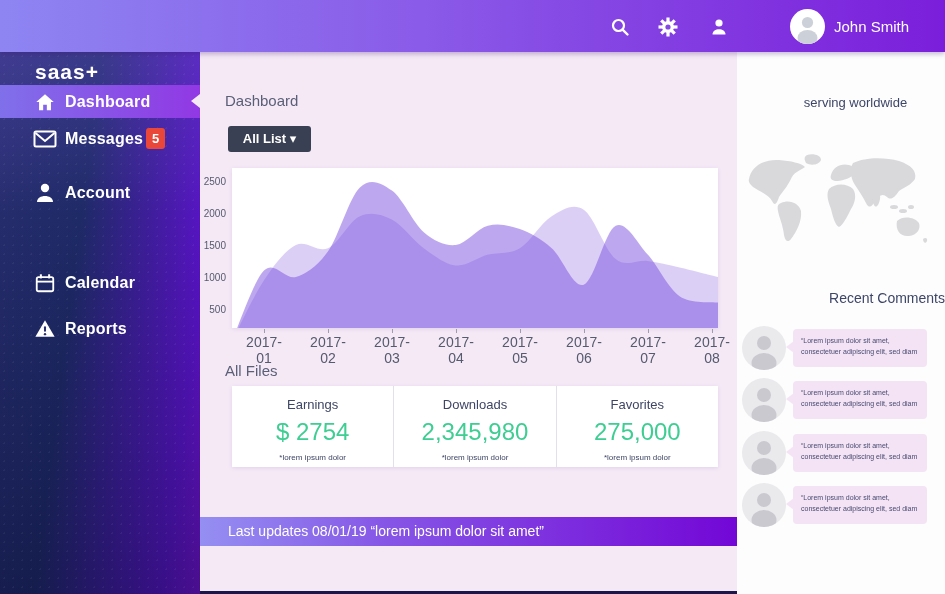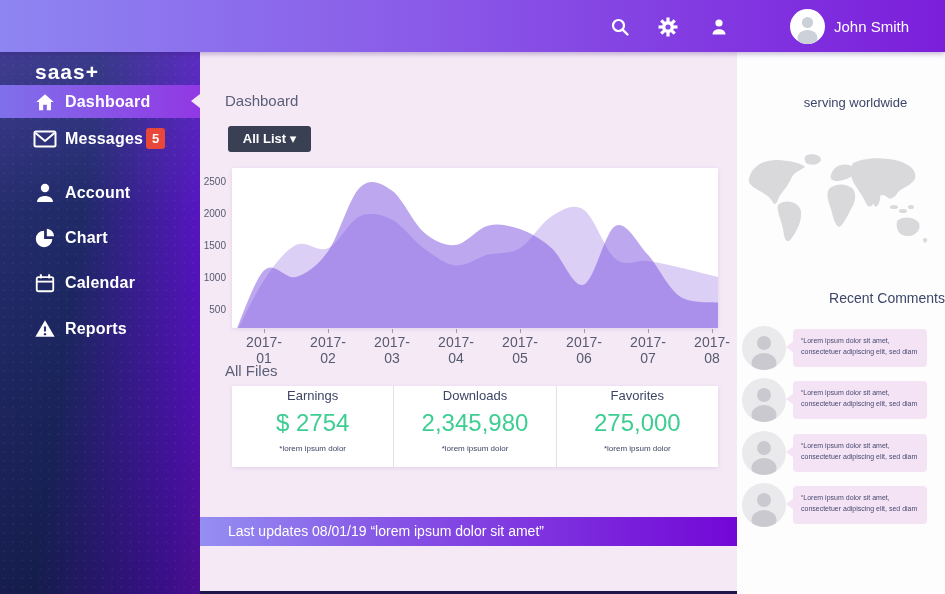--- a/index.html
+++ b/index.html
@@ -39,21 +39,21 @@
   .filter-btn{left:228px;top:126px;width:83px;height:26px;background:#3a4053;border-radius:3px;
     color:#fff;font-size:13px;font-weight:bold;text-align:center;line-height:26px;cursor:pointer;}
   .chart-panel{left:232px;top:168px;width:486px;height:160px;background:#fff;
     box-shadow:0 1px 4px rgba(120,80,160,.15);}
   .ytick{position:absolute;width:32px;left:194px;text-align:right;font-size:10px;color:#555a6e;}
   .xtickmark{position:absolute;top:329px;width:1px;height:4px;background:#9aa0ae;}
   .xlab{position:absolute;top:334px;width:44px;text-align:center;font-size:14px;color:#555a6e;}
   .section-title{left:225px;top:362px;font-size:15px;color:#5a5f77;}
   .stats-panel{left:232px;top:386px;width:486px;height:81px;background:#fff;display:flex;
     box-shadow:0 1px 4px rgba(120,80,160,.15);}
-  .stat{flex:1;text-align:center;padding-top:2px;}
+  .stat{flex:1;text-align:center;padding-top:11px;}
   .stat + .stat{border-left:1px solid #e3e0ea;}
   .stat .slabel{font-size:13px;color:#3e4565;}
   .stat .svalue{font-size:24px;color:#3ecd92;margin-top:6px;}
   .stat .snote{font-size:8px;color:#3e4565;margin-top:7px;}
   .update-bar{left:200px;top:517px;width:537px;height:29px;
     background:linear-gradient(90deg,#958ff2 0%,#8655e6 35%,#7307d6 100%);
     color:#fff;font-size:14px;line-height:29px;padding-left:28px;}
   .bottom-line{left:0;top:591px;width:738px;height:3px;background:#1c164a;}
 
   
@@ -140,29 +140,20 @@
     <div class="nav-item" style="top:124px;">
       <span class="nicon">
         <svg width="20" height="22" viewBox="0 0 20 22">
             <circle cx="10" cy="6" r="4.2" fill="#fff"></circle>
             <path d="M2 20 C2 12 18 12 18 20 Z" fill="#fff"></path>
           </svg>
       </span>
       <span class="nlabel">Account</span>
     </div>
 
-    <div class="nav-item" style="top:169px;">
-      <span class="nicon">
-        <svg width="22" height="22" viewBox="0 0 24 24">
-            <path d="M11 4 A9 9 0 1 0 20 13 L11 13 Z" fill="#fff"></path>
-            <path d="M14 2 A8.5 8.5 0 0 1 22 10 L14 10 Z" fill="#fff"></path>
-          </svg>
-      </span>
-      <span class="nlabel">Chart</span>
-    </div>
 
     <div class="nav-item" style="top:260px;">
       <span class="nicon">
         <svg width="22" height="22" viewBox="0 0 24 24">
             <path d="M12 2.5 L22.5 20.5 L1.5 20.5 Z" fill="#fff"></path>
             <rect x="10.9" y="9" width="2.2" height="6" rx="1" fill="#2b2f6e"></rect>
             <circle cx="12" cy="17.6" r="1.3" fill="#2b2f6e"></circle>
           </svg>
       </span>
       <span class="nlabel">Reports</span>

